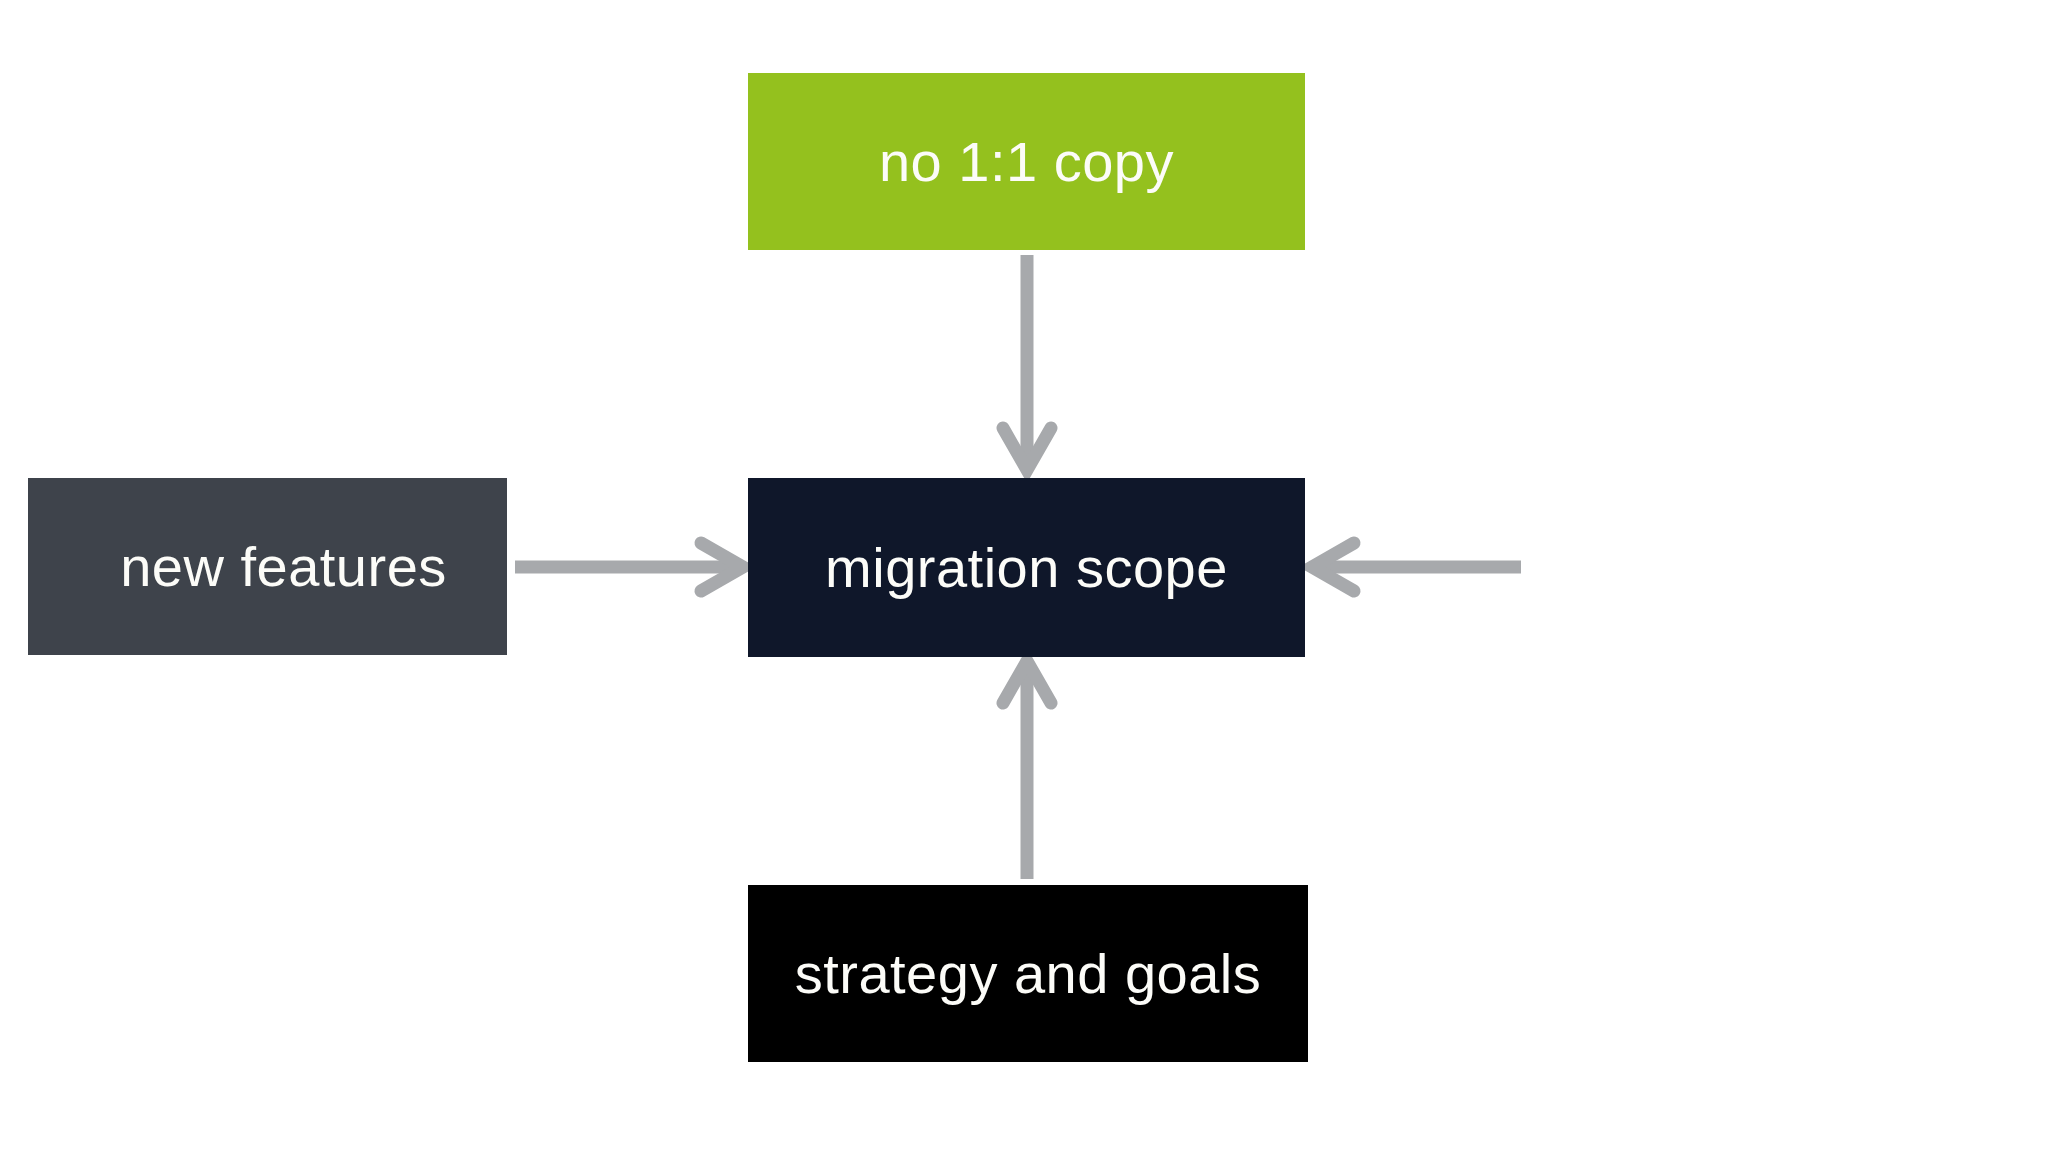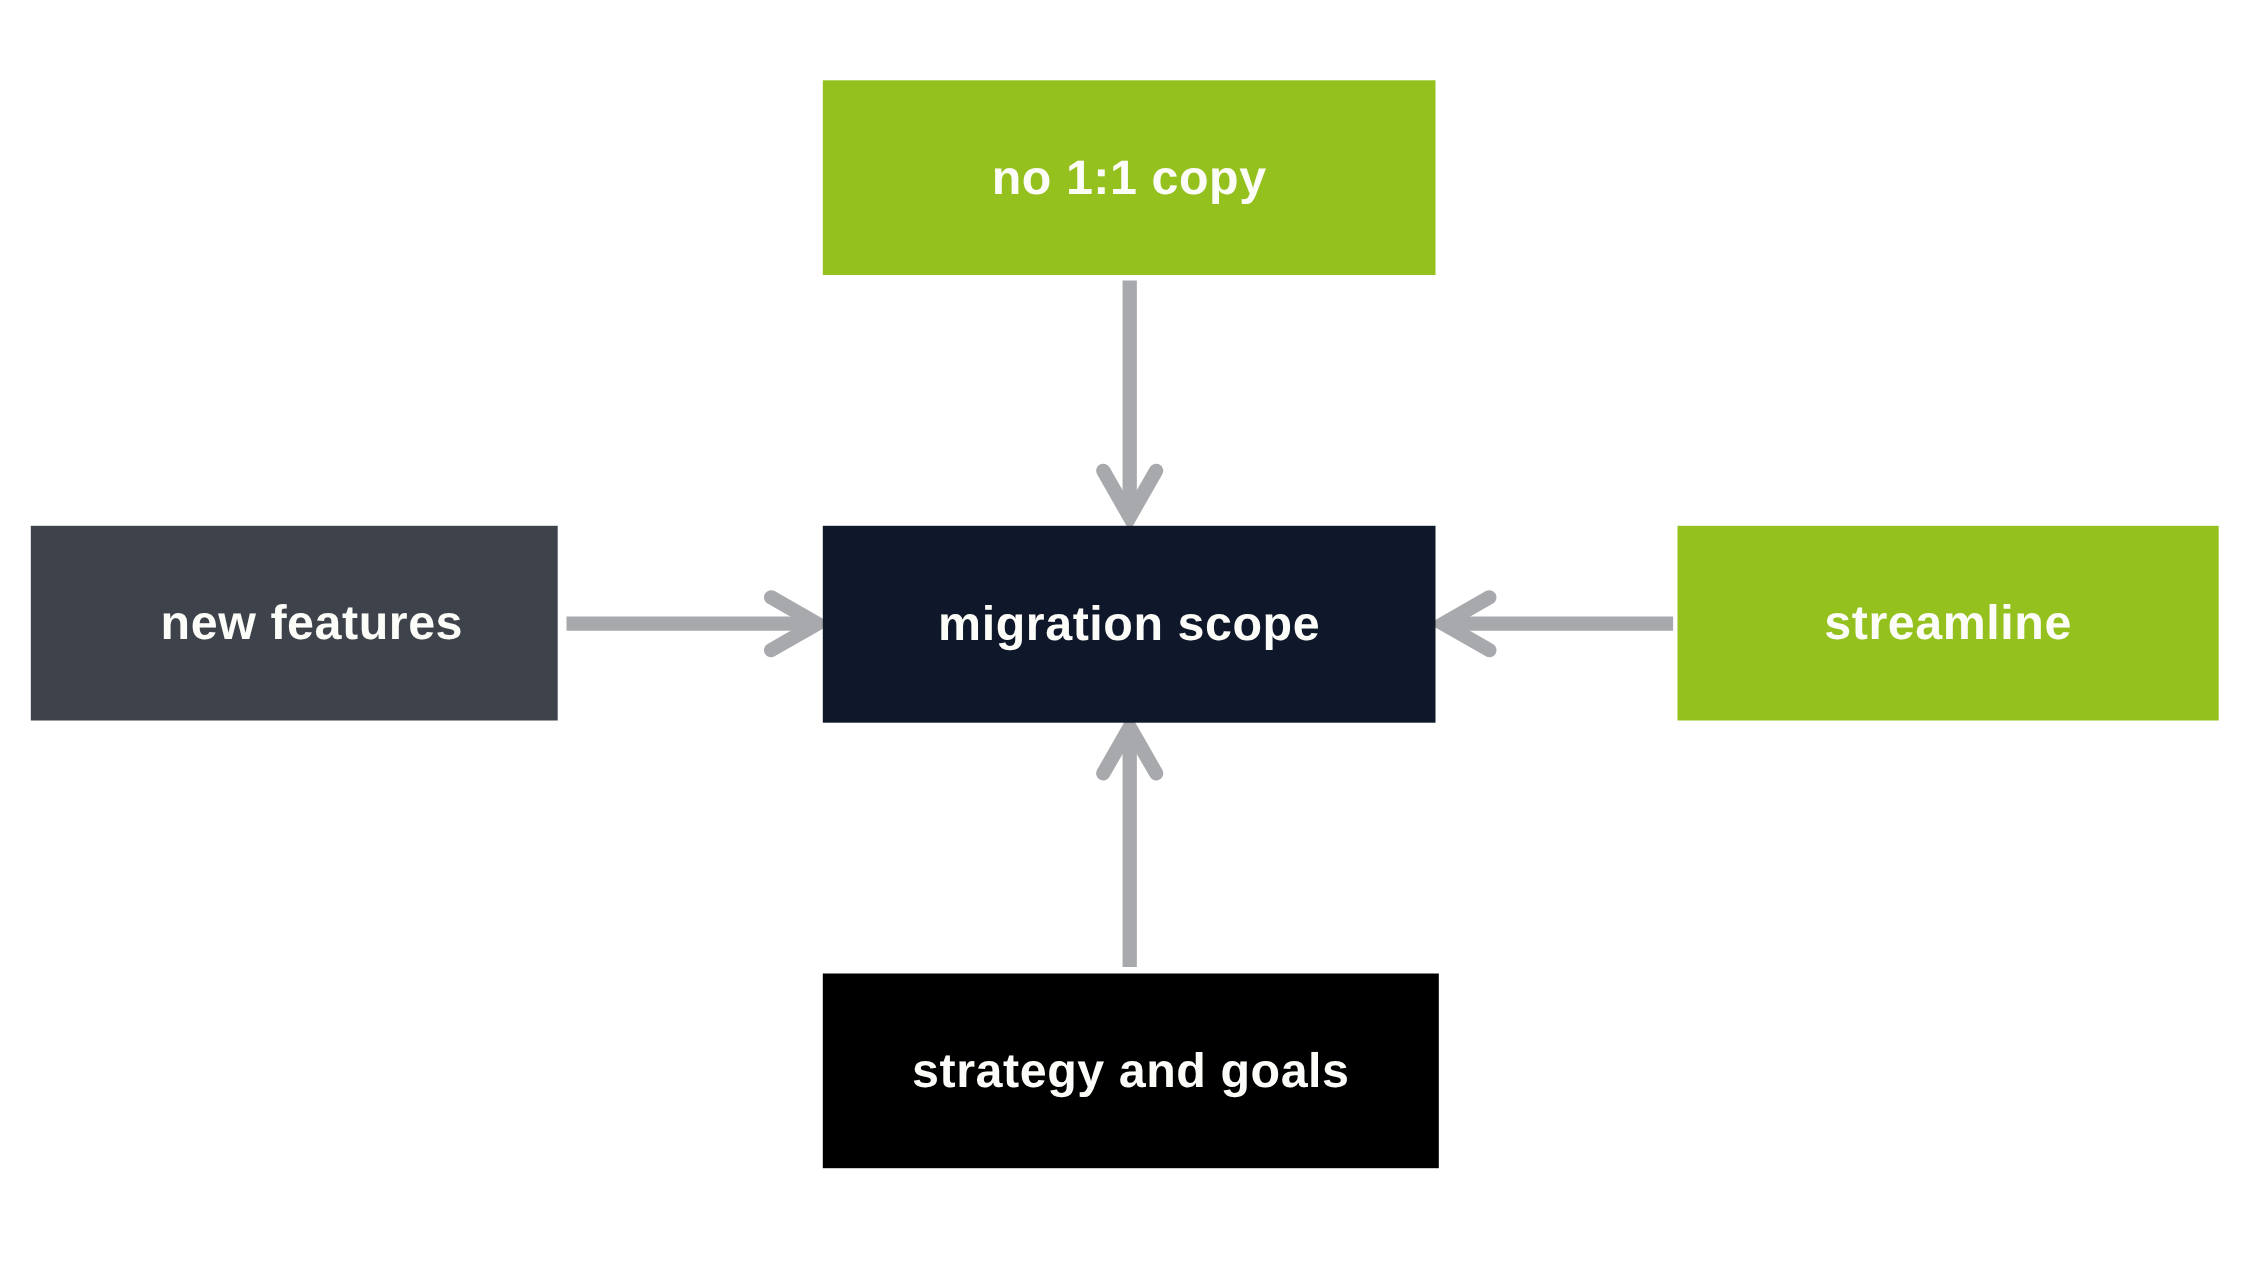--- a/index.html
+++ b/index.html
@@ -17,22 +17,22 @@
   }
   .node {
     position: absolute;
     display: flex;
     align-items: center;
     justify-content: center;
     box-sizing: border-box;
   }
   .node .label {
     color: #fcfcf8;
-    font-size: 44px;
-    font-weight: 700;
+    font-size: 56px;
+    font-weight: 400;
     letter-spacing: 0.5px;
     white-space: nowrap;
     text-align: center;
   }
   
   #node-top    { left: 748px;  top: 73px;  width: 557px; height: 177px; }
   #node-left   { left: 28px;   top: 478px; width: 479px; height: 177px; }
   #node-center { left: 748px;  top: 478px; width: 557px; height: 179px; }
   #node-right  { left: 1525px; top: 478px; width: 492px; height: 177px; }
   #node-bottom { left: 748px;  top: 885px; width: 560px; height: 177px; }
@@ -87,21 +87,18 @@
   </div>
 
   <div class="node" id="node-left" style="background-color: rgb(62, 67, 75); padding-left: 32px;">
     <span class="label" style="color: rgb(252, 252, 248);">new features</span>
   </div>
 
   <div class="node" id="node-center" style="background-color: #0f172a;">
     <span class="label" style="color: rgb(252, 252, 248);">migration scope</span>
   </div>
 
-  <div class="node" id="node-right" style="background-color: rgb(148, 193, 30);">
-    <span class="label" style="color: rgb(252, 252, 248);">streamline</span>
-  </div>
 
   <div class="node" id="node-bottom" style="background-color: #000000;">
     <span class="label" style="color: rgb(252, 252, 248);">strategy and goals</span>
   </div>
 
 </div>
 
 </body></html>

